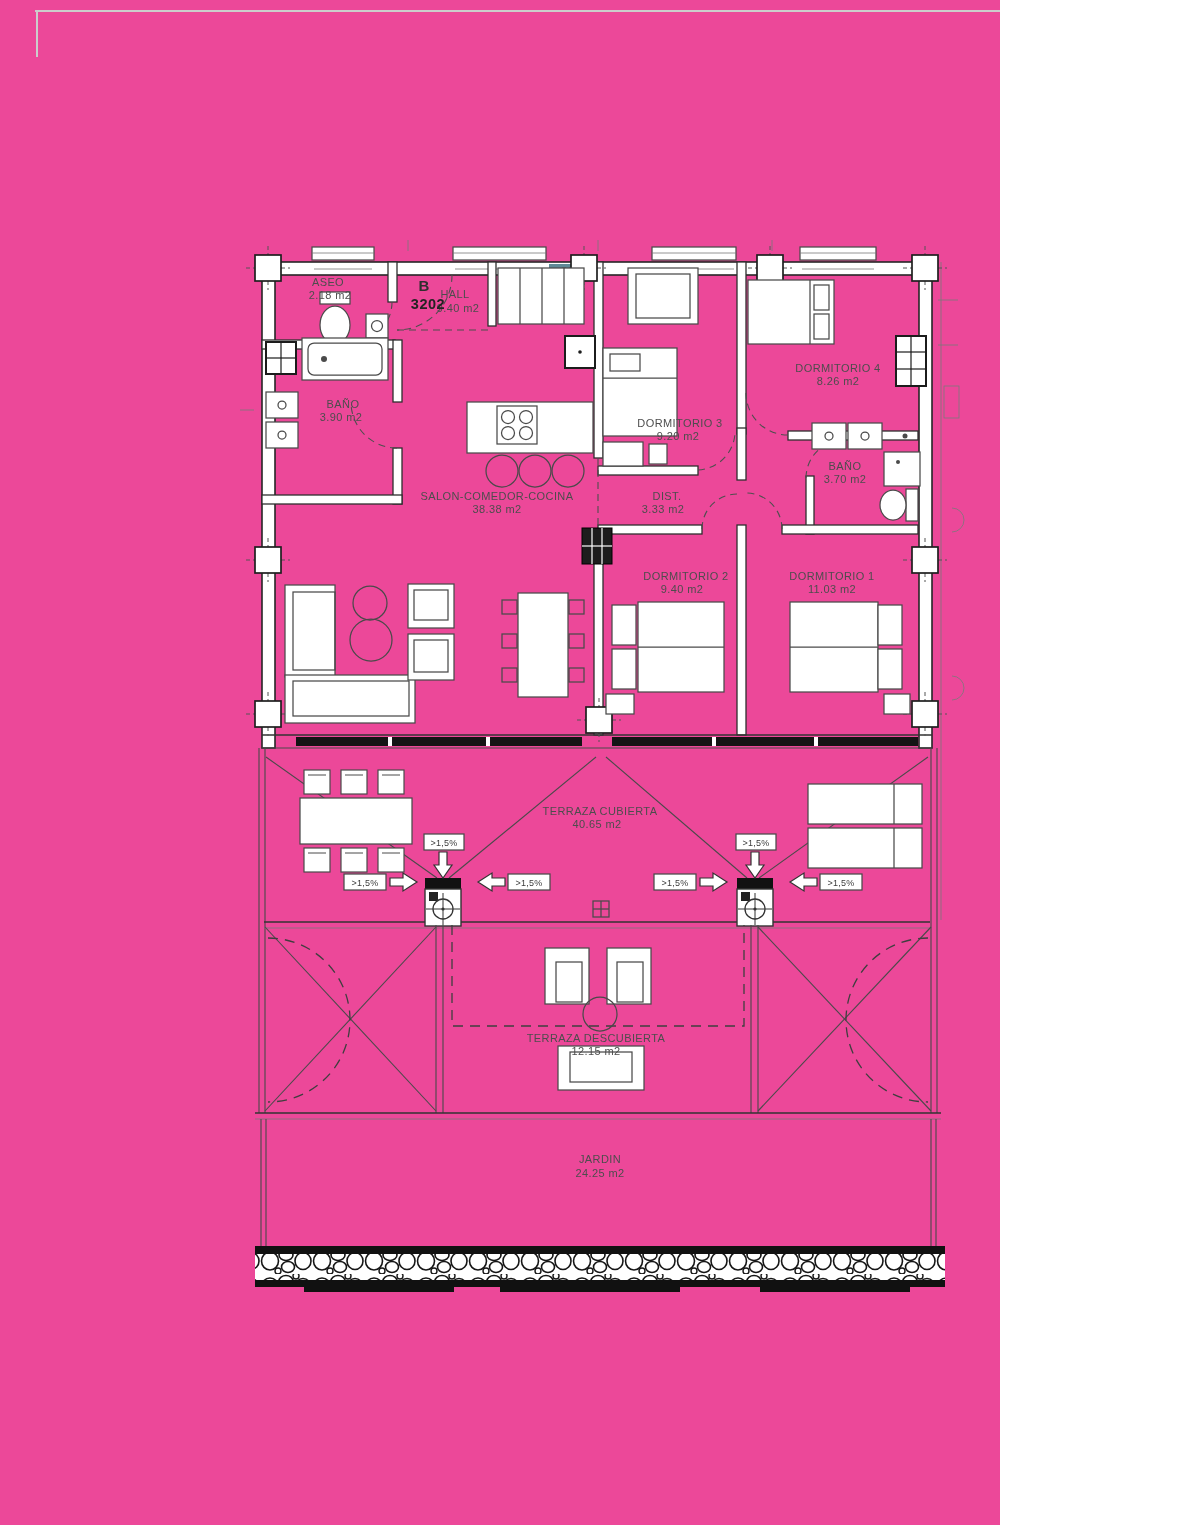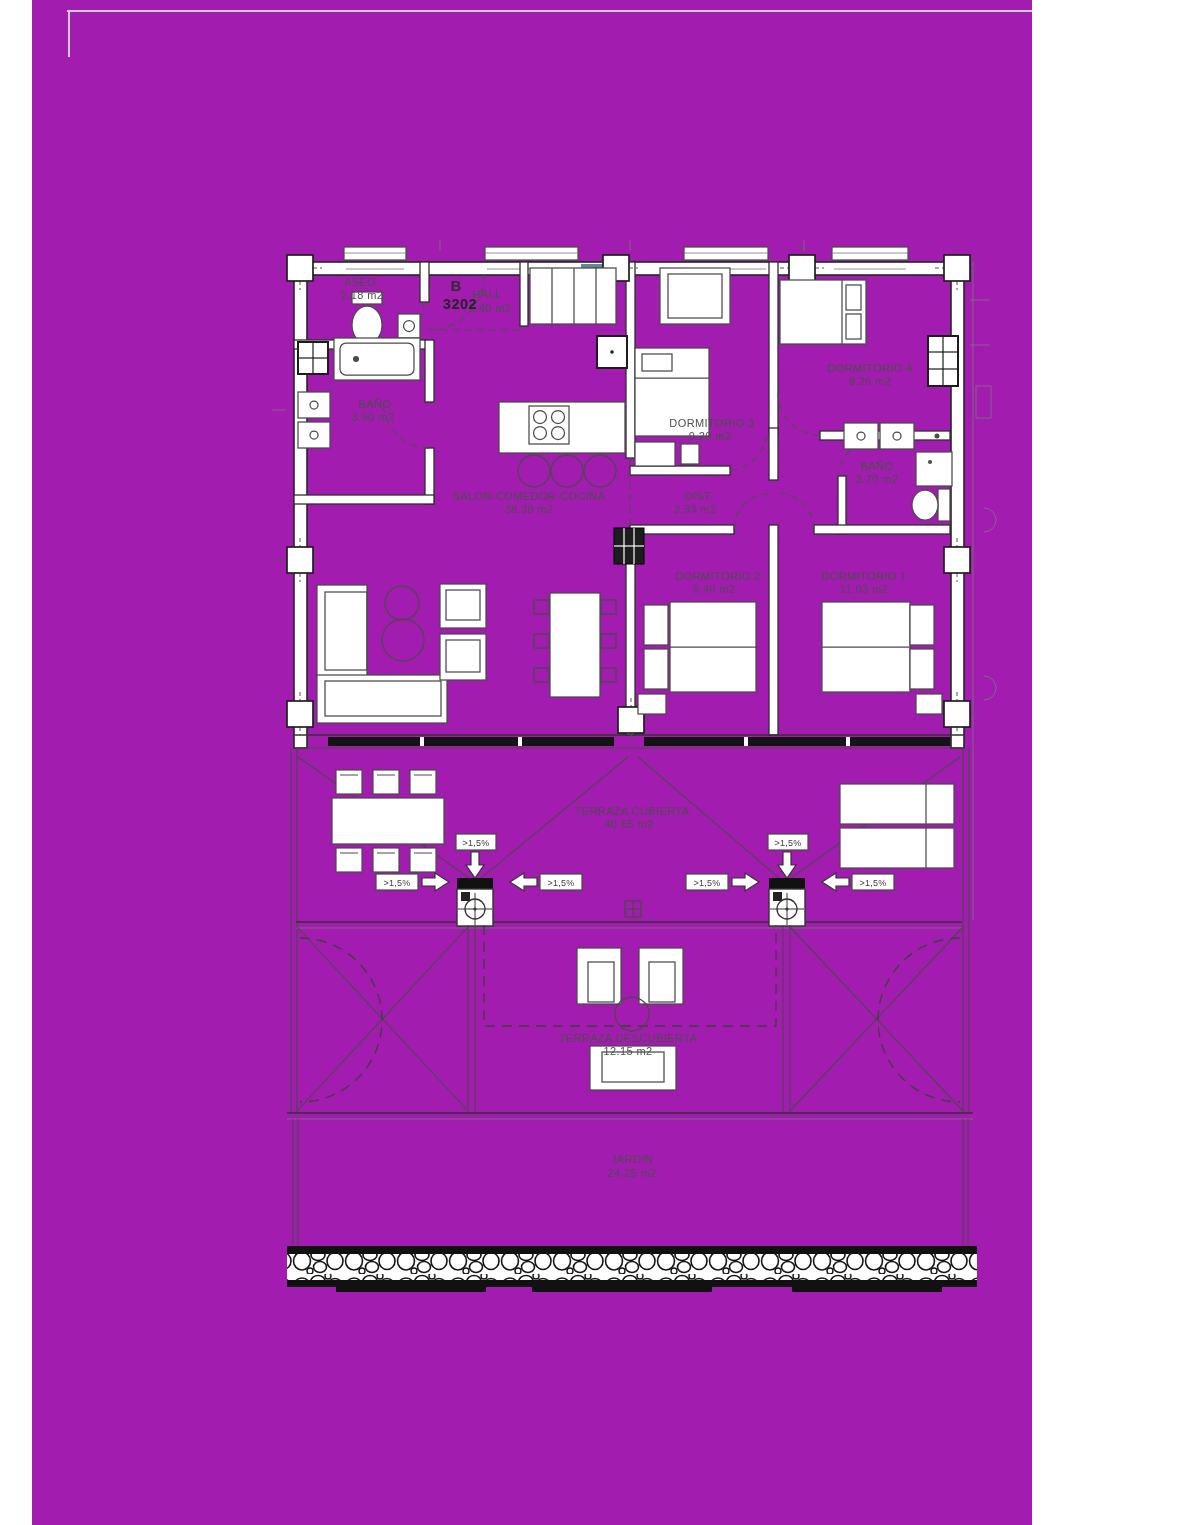--- a/index.html
+++ b/index.html
@@ -1,16 +1,16 @@
 <!DOCTYPE html>
 <html><head>
 <meta charset="utf-8">
 <style>
   html,body{margin:0;padding:0;background:#ffffff;}
-  .stage{width:1000px;height:1525px;position:relative;background:#a21caf;overflow:hidden;margin-left:32px;}
+  .stage{width:1000px;height:1525px;position:relative;background:#ec4899;overflow:hidden;}
   svg{display:block;font-family:"Liberation Sans",sans-serif;}
   
   .wall{fill:#ffffff;stroke:#262626;stroke-width:1.6;}
   .iw{fill:#ffffff;stroke:#2e2e2e;stroke-width:1.3;}
   .ln{stroke:#333333;stroke-width:1.4;fill:none;}
   .ln2{stroke:#4a4a4a;stroke-width:1.1;fill:none;}
   .thin{stroke:#7a7a7a;stroke-width:0.8;fill:none;}
   .f{stroke:#4a4a4a;stroke-width:1.25;fill:#ffffff;}
   .fl{stroke:#4a4a4a;stroke-width:1.25;fill:none;}
   .dash{stroke:#4f4f4f;stroke-width:1.1;fill:none;stroke-dasharray:7 5;}

